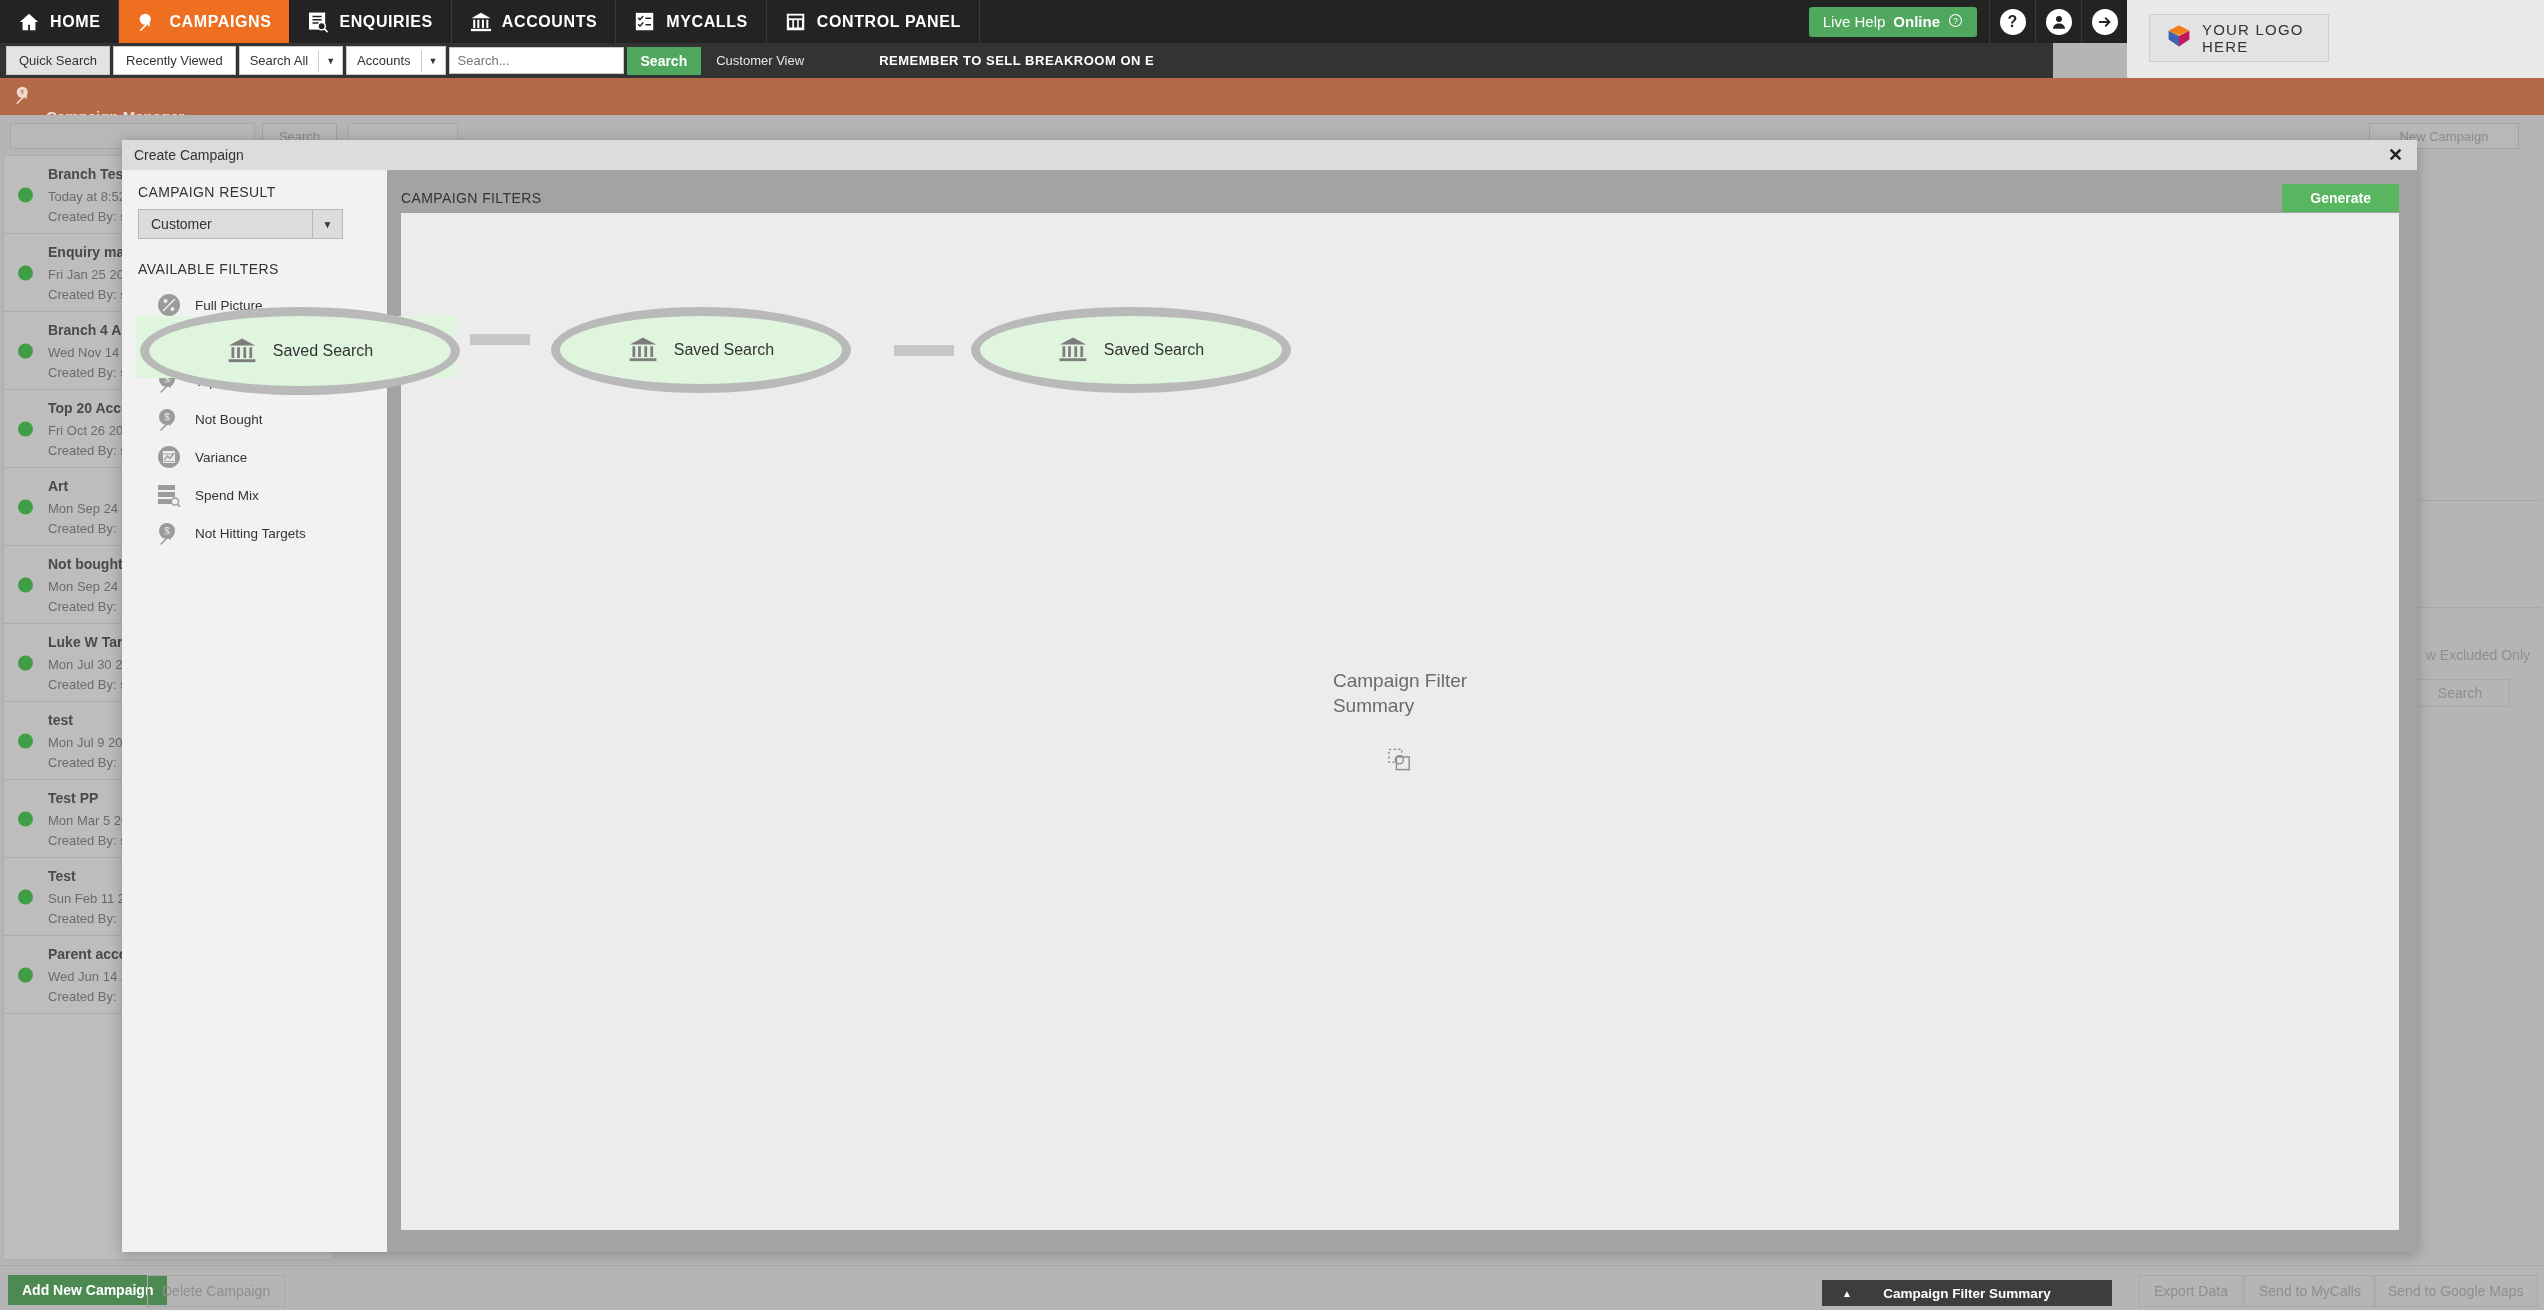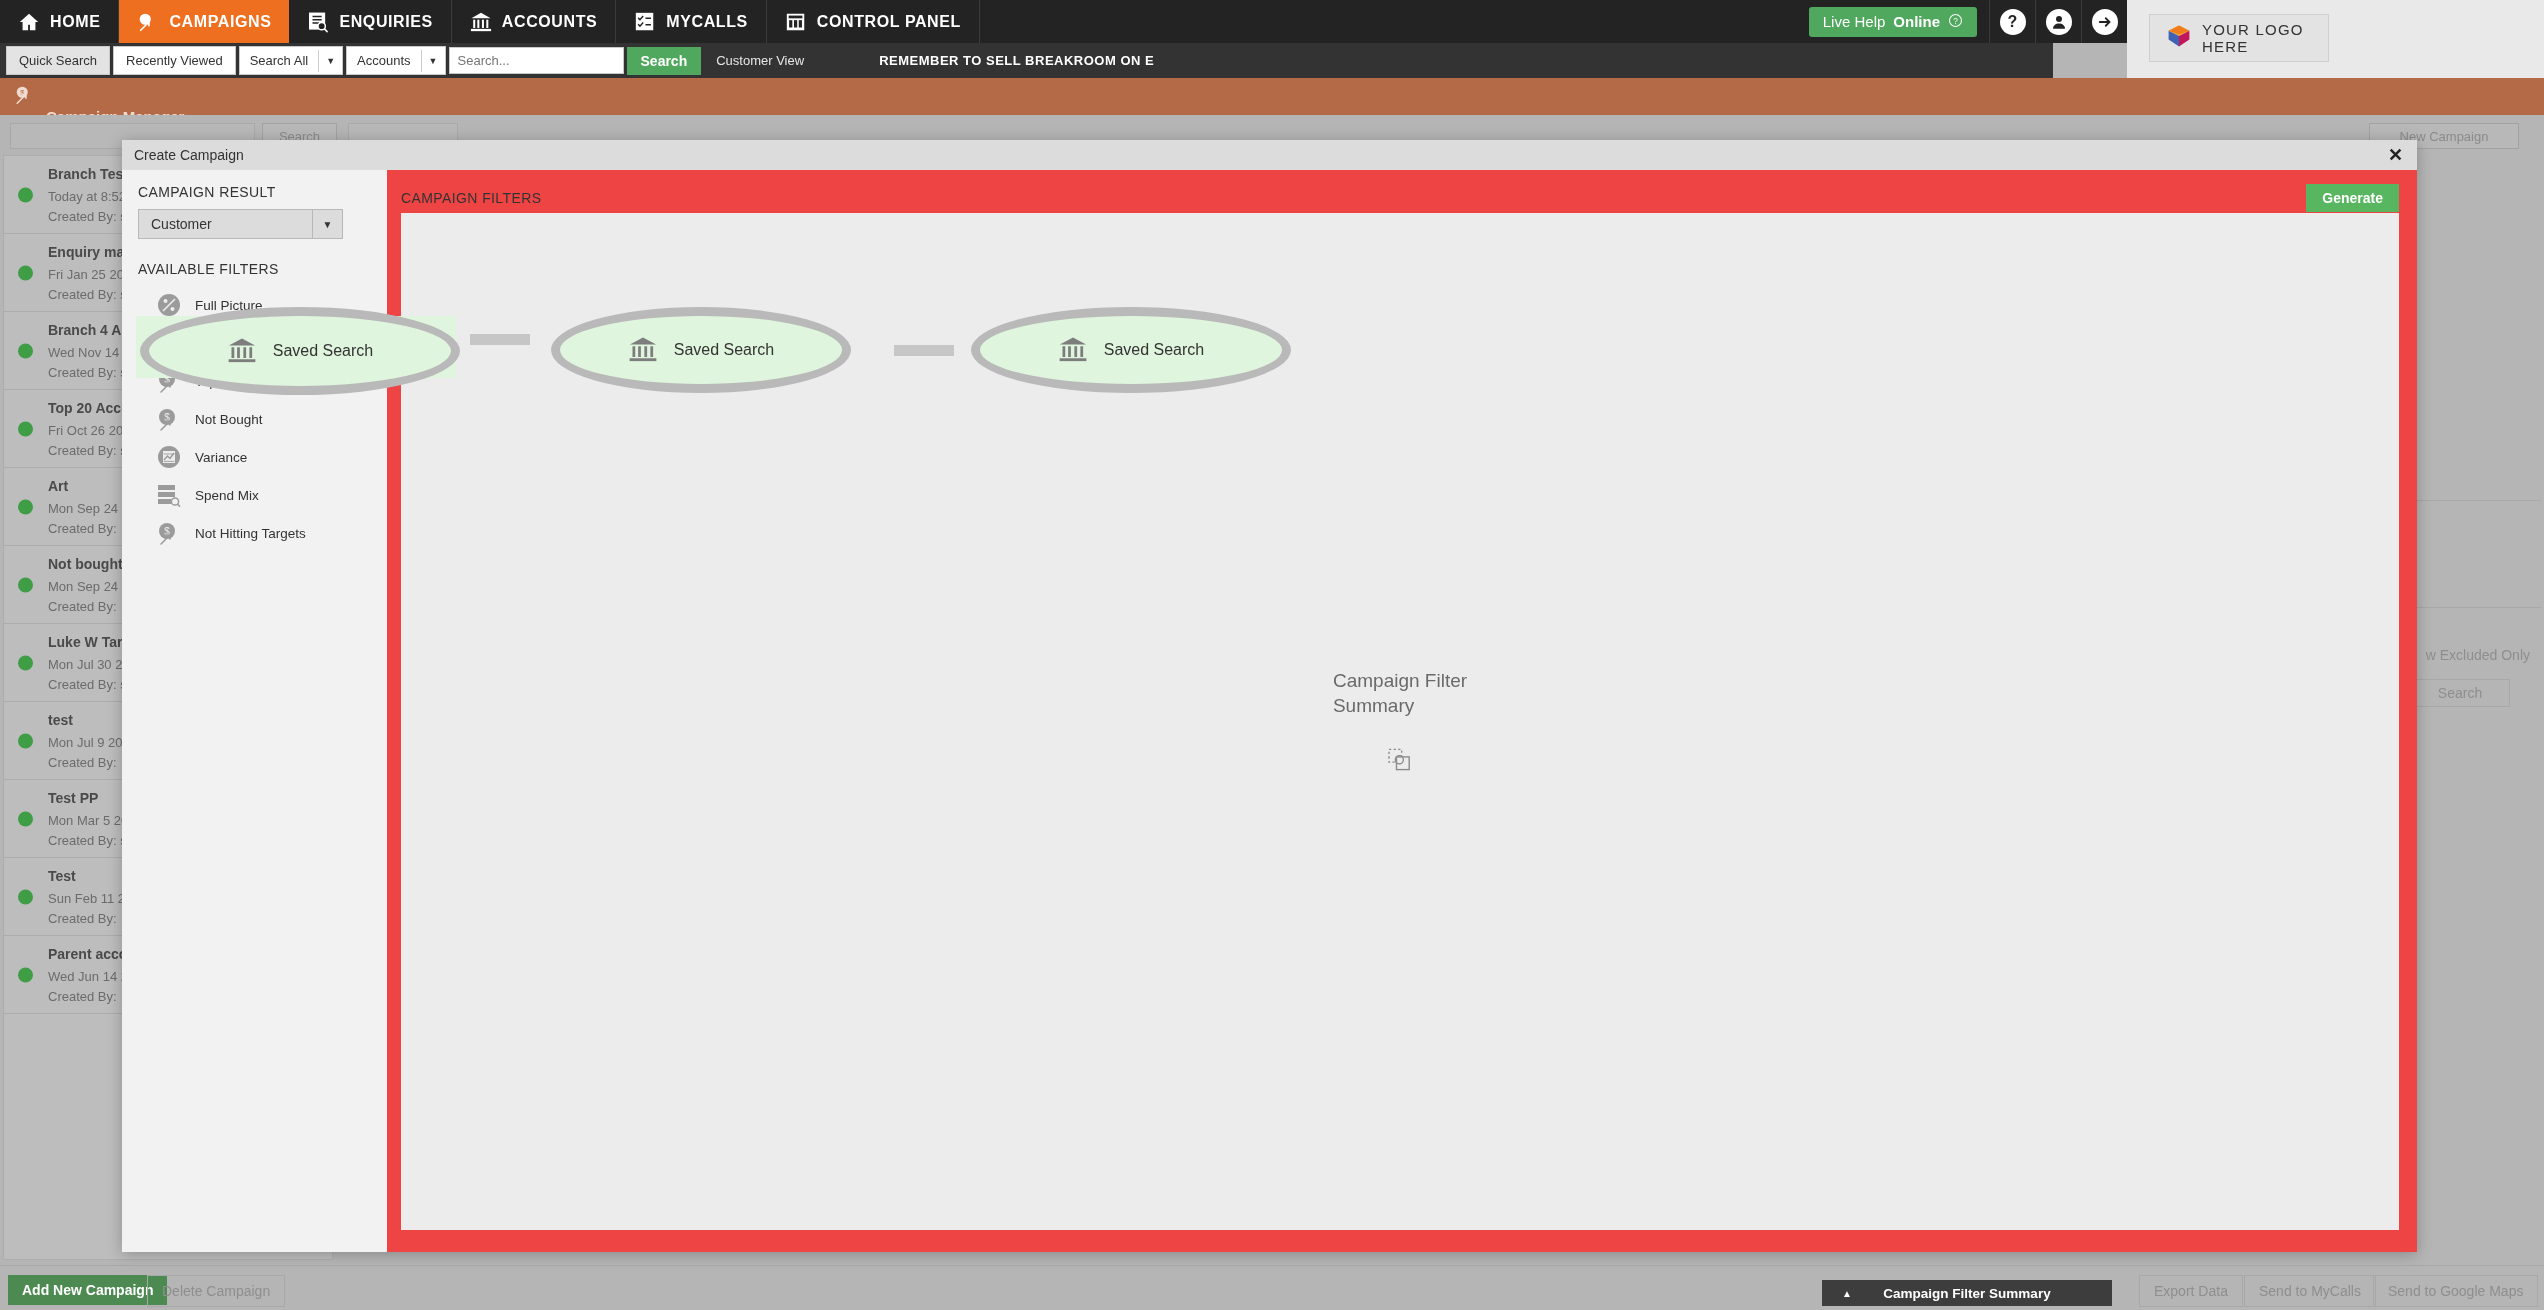--- a/index.html
+++ b/index.html
@@ -141,21 +141,21 @@
     font-size:14px; font-weight:bold; padding:7px 14px; cursor:pointer;
   }
   .bt-ghost {
     position:absolute; top:9px; border:1px solid #a8a8a8; color:#8e8e8e;
     font-size:14px; padding:7px 14px; background:transparent;
   }
 
   
   #modal {
     position:absolute; left:122px; top:140px; width:2295px; height:1112px;
-    background:#ef4444; box-shadow:0 2px 14px rgba(0,0,0,.25);
+    background:#a3a3a3; box-shadow:0 2px 14px rgba(0,0,0,.25);
   }
   #modal-head {
     height:30px; background:#dcdcdc; display:flex; align-items:center;
     padding:0 12px; position:relative;
   }
   #modal-title { font-size:14px; color:#333; }
   #modal-close {
     position:absolute; right:14px; top:50%; transform:translateY(-50%);
     font-size:18px; color:#222; cursor:pointer; line-height:1; font-weight:bold;
   }
@@ -176,21 +176,21 @@
   .filter-ico { width:26px; height:26px; flex:0 0 26px; }
   .filter-ico svg { display:block; width:26px; height:26px; }
   .filter-name { font-size:13.5px; color:#333; }
 
   
   #rpane { flex:1 1 auto; position:relative; padding:14px 18px 0 14px;}
   #rp-head { display:flex; align-items:center; justify-content:space-between; }
   #rp-title { font-size:14px; color:#333; letter-spacing:.4px;}
   #generate-btn {
     background:#57b65f; color:#fff; font-size:14px; font-weight:bold;
-    padding:6px 16px; border:none; cursor:pointer;
+    padding:6px 28px; border:none; cursor:pointer;
     font-family:"Liberation Sans",sans-serif;
   }
   #canvas {
     position:absolute; left:14px; top:43px; right:18px; bottom:22px;
     background:#ececec;
   }
   #summary-center {
     position:absolute; left:50%; top:50%; transform:translate(-50%,-50%);
     color:#6a6a6a;
   }

